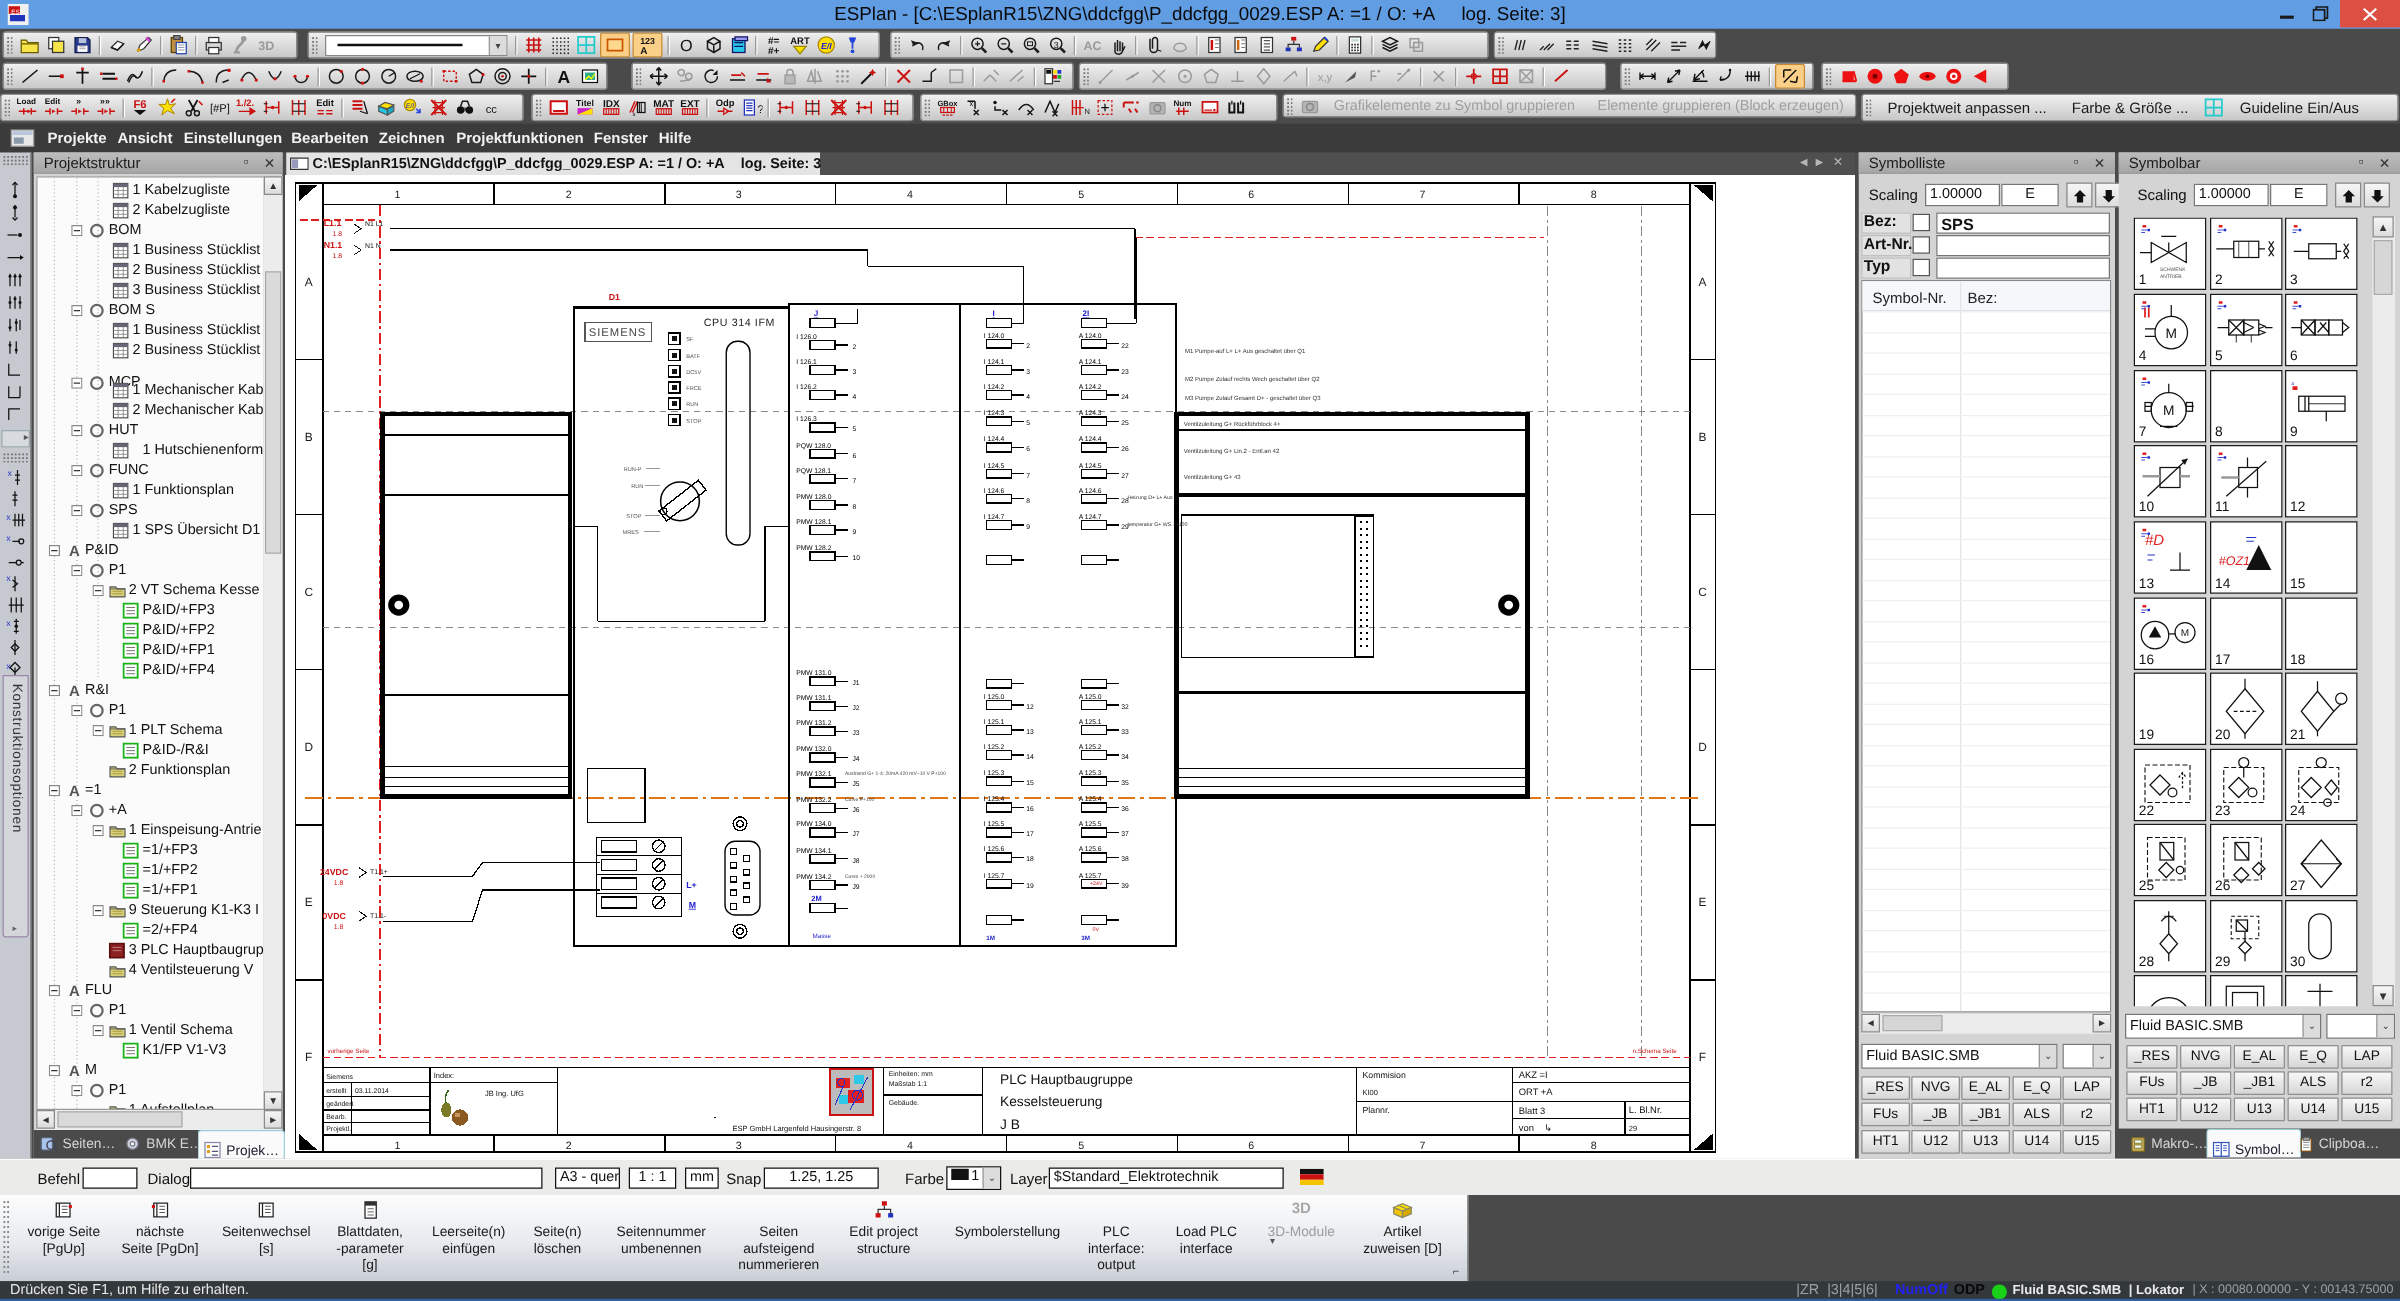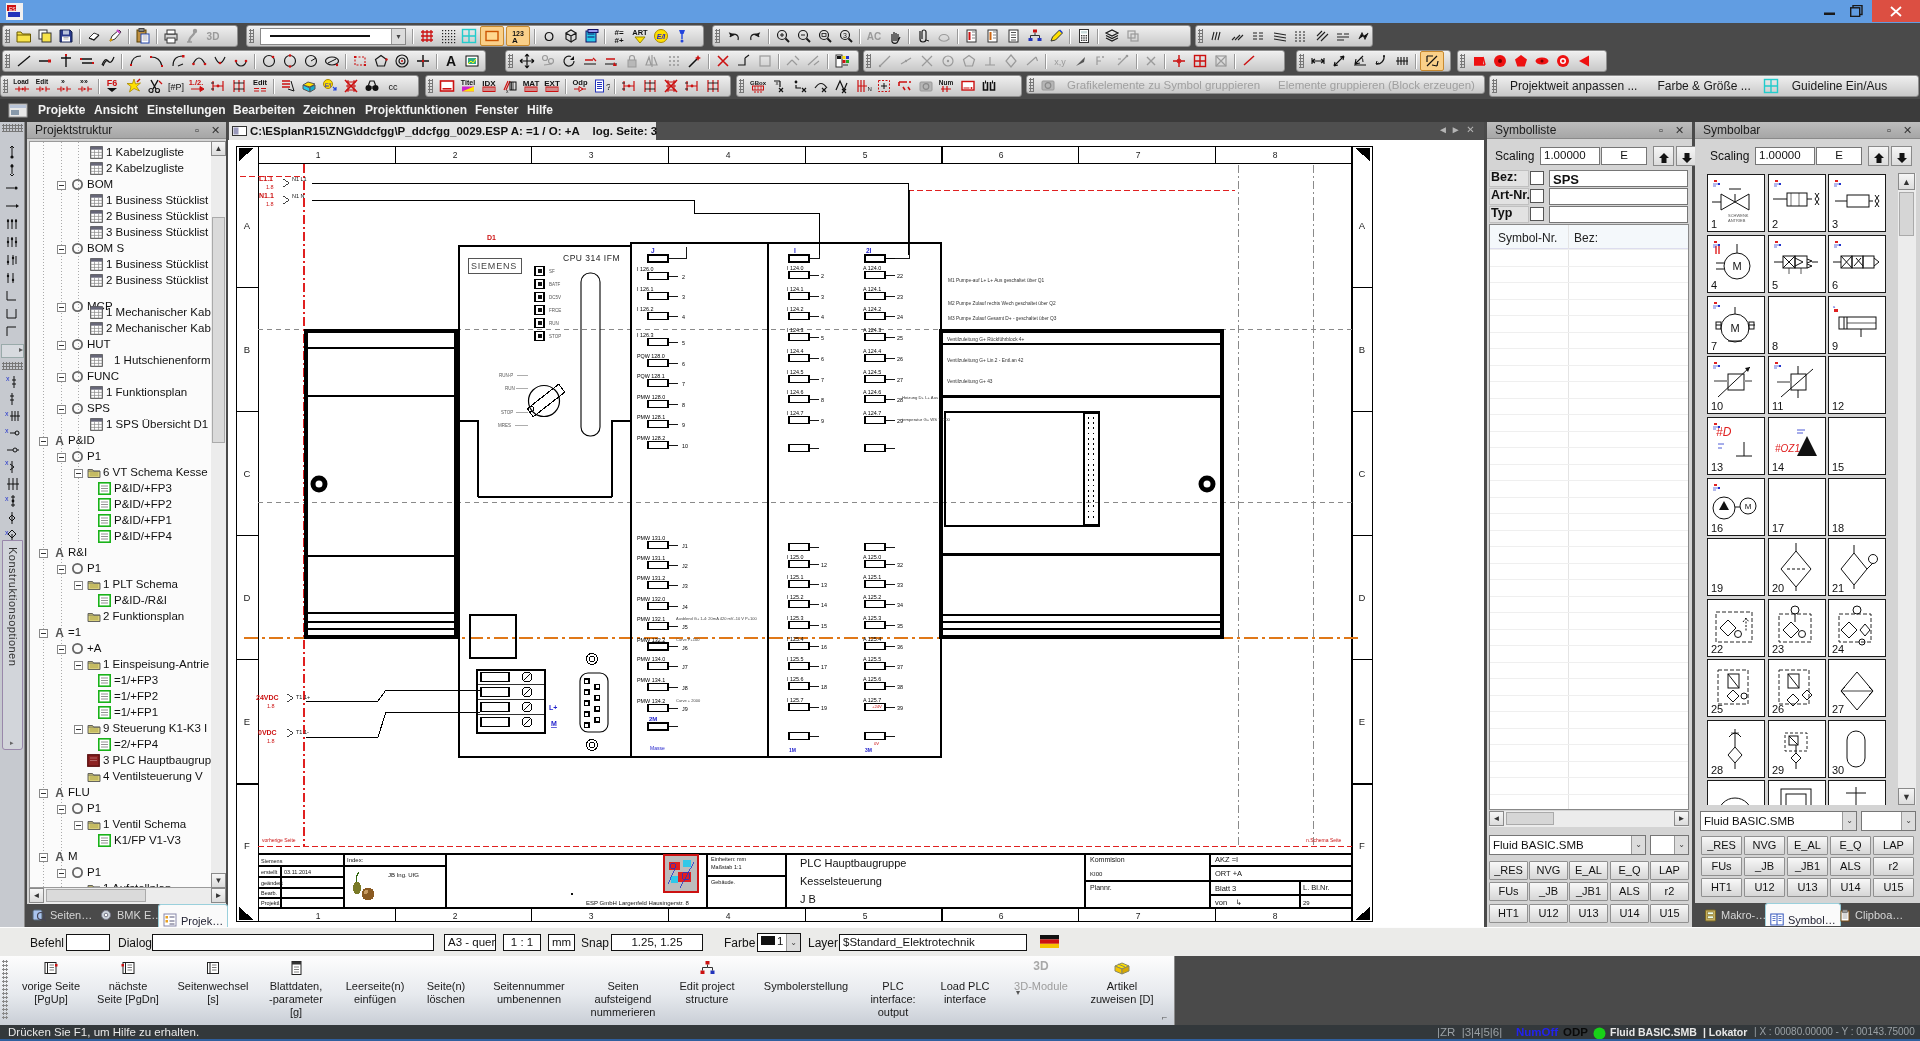--- a/index.html
+++ b/index.html
@@ -41,20 +41,21 @@
 #statusbar span{position:absolute;top:1px}
 </style></head><body>
 
 <div id="titlebar">
 <div class="abs" style="left:6px;top:3px;width:17px;height:17px"><svg width="17" height="17" viewBox="0 0 17 17" style="">
         <rect width="17" height="17" fill="#f0f0f0"></rect>
         <rect x="1" y="2" width="9" height="6" fill="#cc1111"></rect>
         <rect x="2" y="9" width="12" height="5" fill="#2233bb"></rect>
         <text x="3" y="8" font-size="5" fill="#fff">ES</text>
       </svg></div>
+<div class="ttl">ESPlan - [C:\ESplanR15\ZNG\ddcfgg\P_ddcfgg_0029.ESP A: =1 / O: +A&nbsp;&nbsp;&nbsp;&nbsp;&nbsp;log. Seite: 3]</div>
 <svg width="12" height="5" viewBox="0 0 12 5" style="position:absolute;left:1824px;top:11px">
       <rect x="0" y="1.5" width="11" height="2.5" fill="#1a1a1a"></rect>
     </svg>
 <svg width="13" height="12" viewBox="0 0 13 12" style="position:absolute;left:1850px;top:5px">
       <rect x="3" y="0.5" width="9" height="9" fill="none" stroke="#1a1a1a" stroke-width="1.4"></rect>
       <rect x="0.7" y="2.8" width="9" height="8.6" fill="#619de2" stroke="#1a1a1a" stroke-width="1.4"></rect>
     </svg>
 <div id="closebtn"><svg width="12" height="11" viewBox="0 0 12 11" style="margin-top:6px">
         <path d="M1 1 L11 10 M11 1 L1 10" stroke="#fff" stroke-width="1.8"></path>
       </svg></div>
@@ -1470,21 +1471,21 @@
 <div class="trow" style="top:323px">
         <span class="titem" style="left:44px;top:3px"><svg width="9" height="9" viewBox="0 0 9 9" style="">
             <rect x="0.5" y="0.5" width="8" height="8" fill="#fff" stroke="#888"></rect>
             <path d="M2 4.5 h5" stroke="#333"></path>
           </svg></span>
         <span class="titem" style="left:57px"><svg width="14" height="13" viewBox="0 0 14 13" style="">
             <path d="M1 3.5 l4.5 0 1.2 1.6 6.3 0 0 6.4 -12 0 z" fill="#d8cf7a" stroke="#555" stroke-width="0.9"></path>
             <path d="M1 5.1 h12" stroke="#555" stroke-width="0.7"></path>
             <path d="M3 7 h8 M3 9 h8" stroke="#a89c40" stroke-width="0.8"></path>
           </svg></span>
-        <span class="titem" style="left:73px;top:1px">6 VT Schema Kesse</span>
+        <span class="titem" style="left:73px;top:1px">2 VT Schema Kesse</span>
       </div>
 <div class="trow" style="top:339px">
         <span class="titem" style="left:68px"><svg width="13" height="13" viewBox="0 0 13 13" style="">
             <rect x="0.8" y="0.8" width="11.4" height="11.4" fill="#fff" stroke="#19b219" stroke-width="1.6"></rect>
             <path d="M3 4 h7 M3 6.5 h7 M3 9 h7" stroke="#777" stroke-width="0.8"></path>
           </svg></span>
         <span class="titem" style="left:84px;top:1px">P&amp;ID/+FP3</span>
       </div>
 <div class="trow" style="top:355px">
         <span class="titem" style="left:68px"><svg width="13" height="13" viewBox="0 0 13 13" style="">

